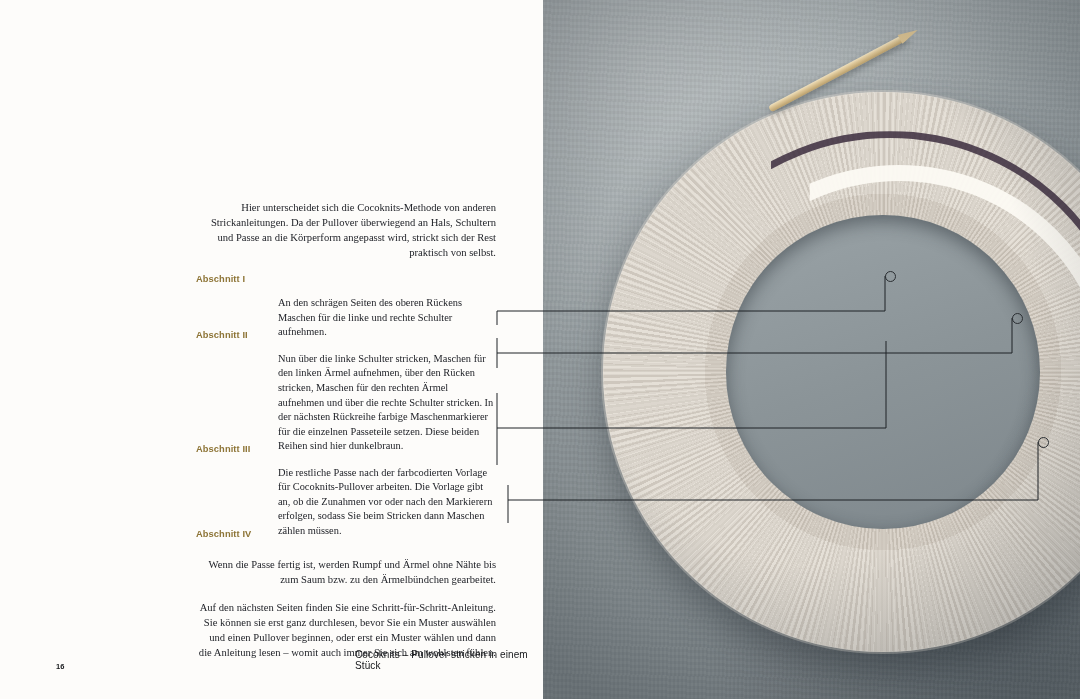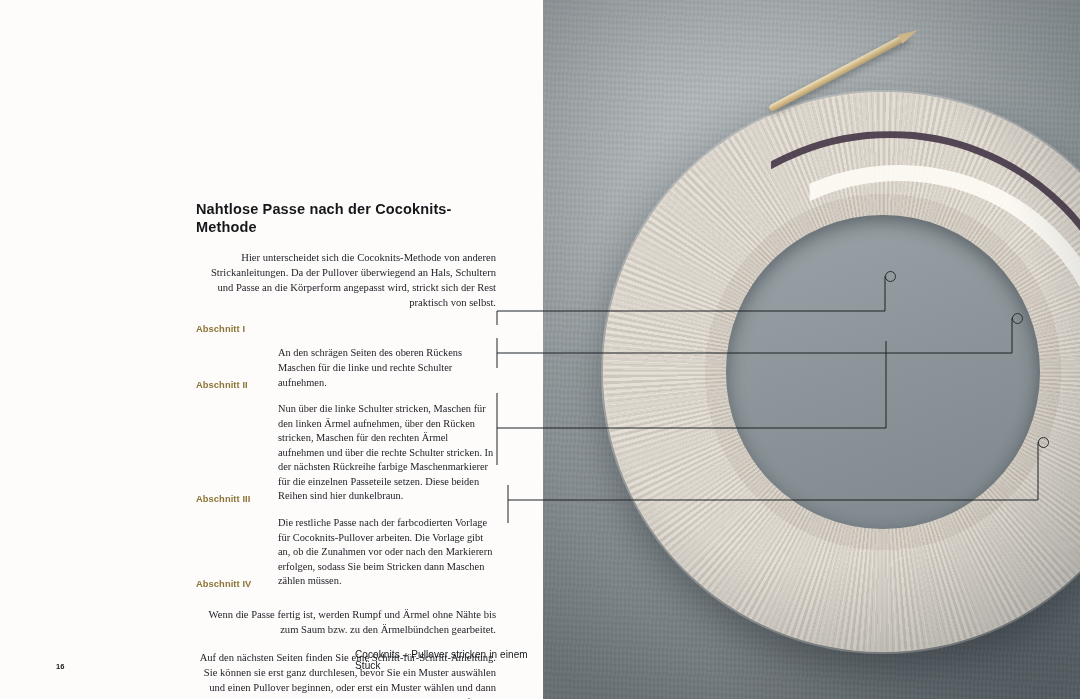--- a/index.html
+++ b/index.html
@@ -244,21 +244,20 @@
 </style>
 </head>
 <body>
 
 <div class="page">
 
   <div class="left-col">
 
     <div class="content">
 
-      <h1 class="heading">Nahtlose Passe nach der Cocoknits-Methode</h1>
 
       <p class="para">Hier unterscheidet sich die Cocoknits-Methode von anderen Strickanleitungen. Da der Pullover überwiegend an Hals, Schultern und Passe an die Körperform angepasst wird, strickt sich der Rest praktisch von selbst.</p>
 
 
       <div class="sections">
 
         <div class="section-row">
           <div class="section-label">Abschnitt I</div>
         </div>
 

